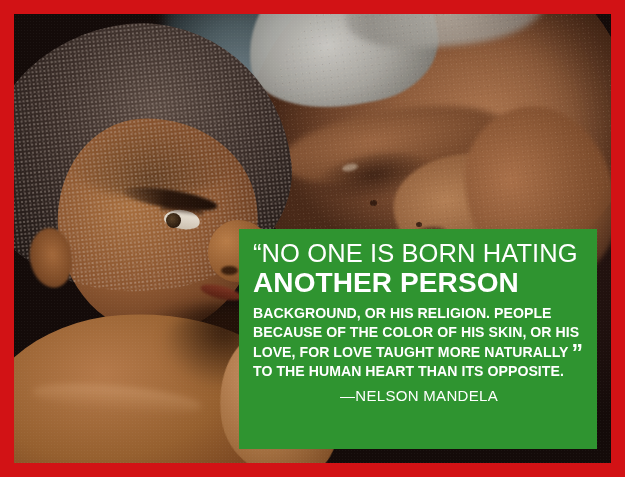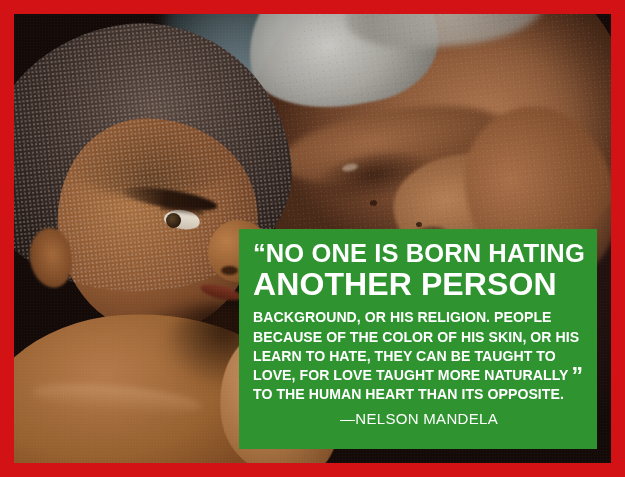--- a/index.html
+++ b/index.html
@@ -396,27 +396,27 @@
     width: 358px;
     height: 220px;
     background: #2f9430;
     box-sizing: border-box;
     padding: 11px 10px 6px 14px;
     color: #ffffff;
   }
 
   .headline-1 {
     font-size: 25.5px;
-    font-weight: 700;
+    font-weight: 400;
     letter-spacing: .1px;
     line-height: 1.04;
     white-space: nowrap;
   }
   .headline-2 {
-    font-size: 32px;
+    font-size: 28px;
     font-weight: 700;
     letter-spacing: .1px;
     line-height: 1.06;
     margin-top: 1px;
     white-space: nowrap;
   }
 
   .body-text {
     margin-top: 7px;
     font-size: 14.1px;
@@ -493,21 +493,20 @@
     <div class="photo-grain"></div>
   </div>
 
   <div class="quote-panel">
     <div class="headline-1">“NO ONE IS BORN HATING</div>
     <div class="headline-2">ANOTHER PERSON</div>
 
     <div class="body-text">
       <span class="ln">BACKGROUND, OR HIS RELIGION. PEOPLE</span>
       <span class="ln">BECAUSE OF THE COLOR OF HIS SKIN, OR HIS</span>
-      <span class="ln">LEARN TO HATE, THEY CAN BE TAUGHT TO</span>
       <span class="ln">LOVE, FOR LOVE TAUGHT MORE NATURALLY</span>
       <span class="ln">TO THE HUMAN HEART THAN ITS OPPOSITE.</span>
       <span class="close-quote">”</span>
     </div>
 
     <div class="attribution">—NELSON MANDELA</div>
   </div>
 
 </div>
 

